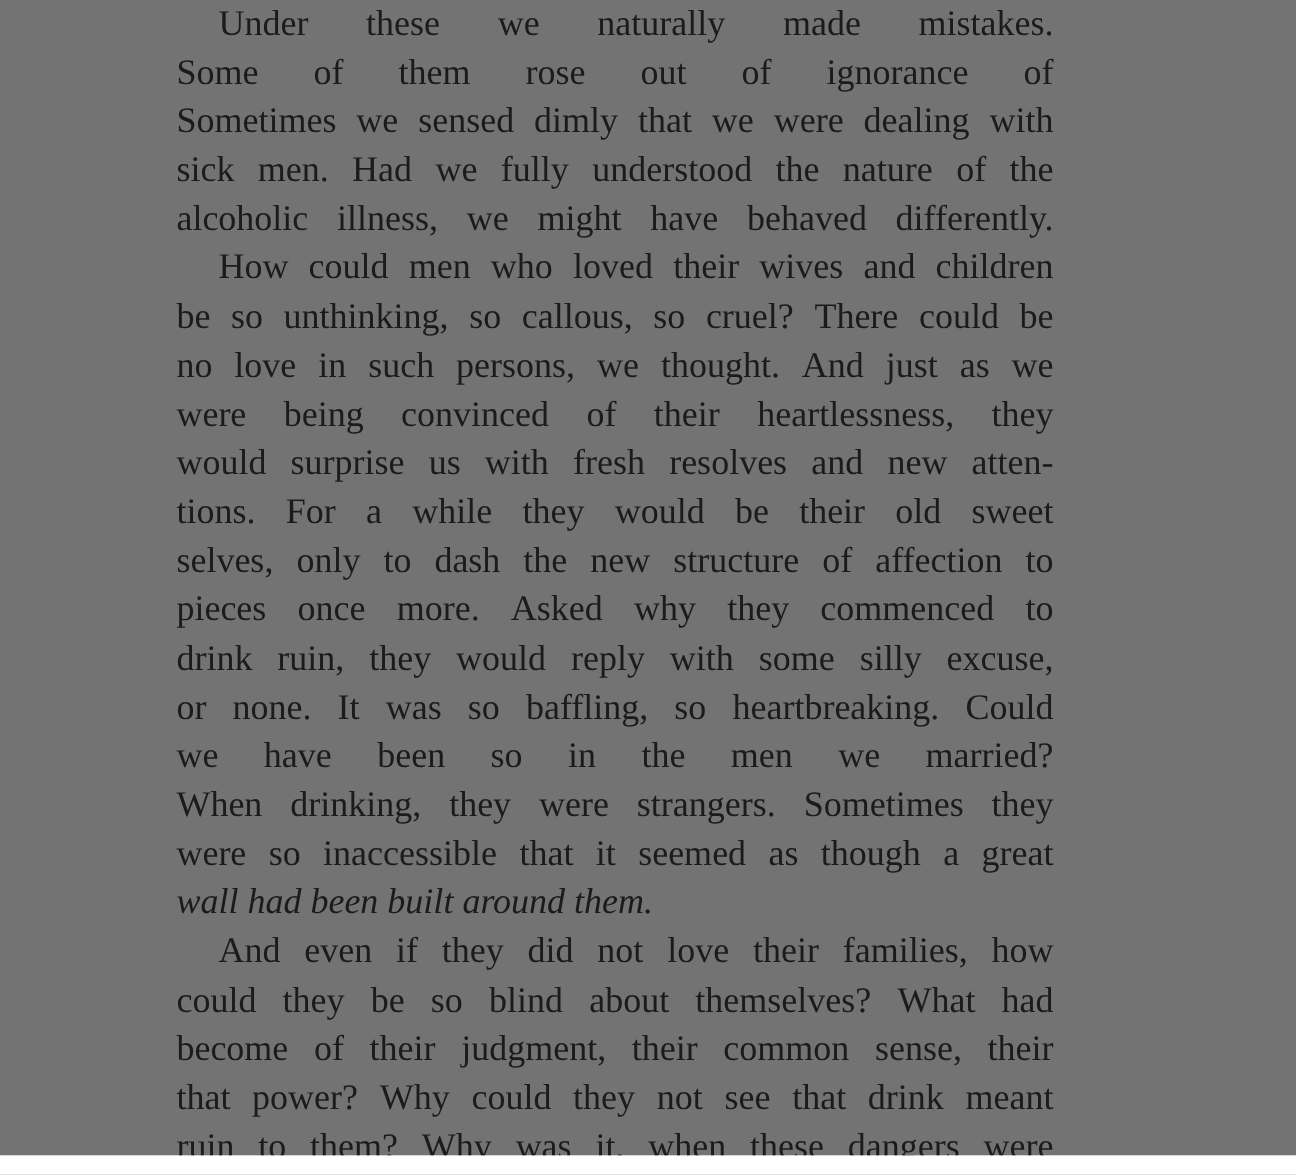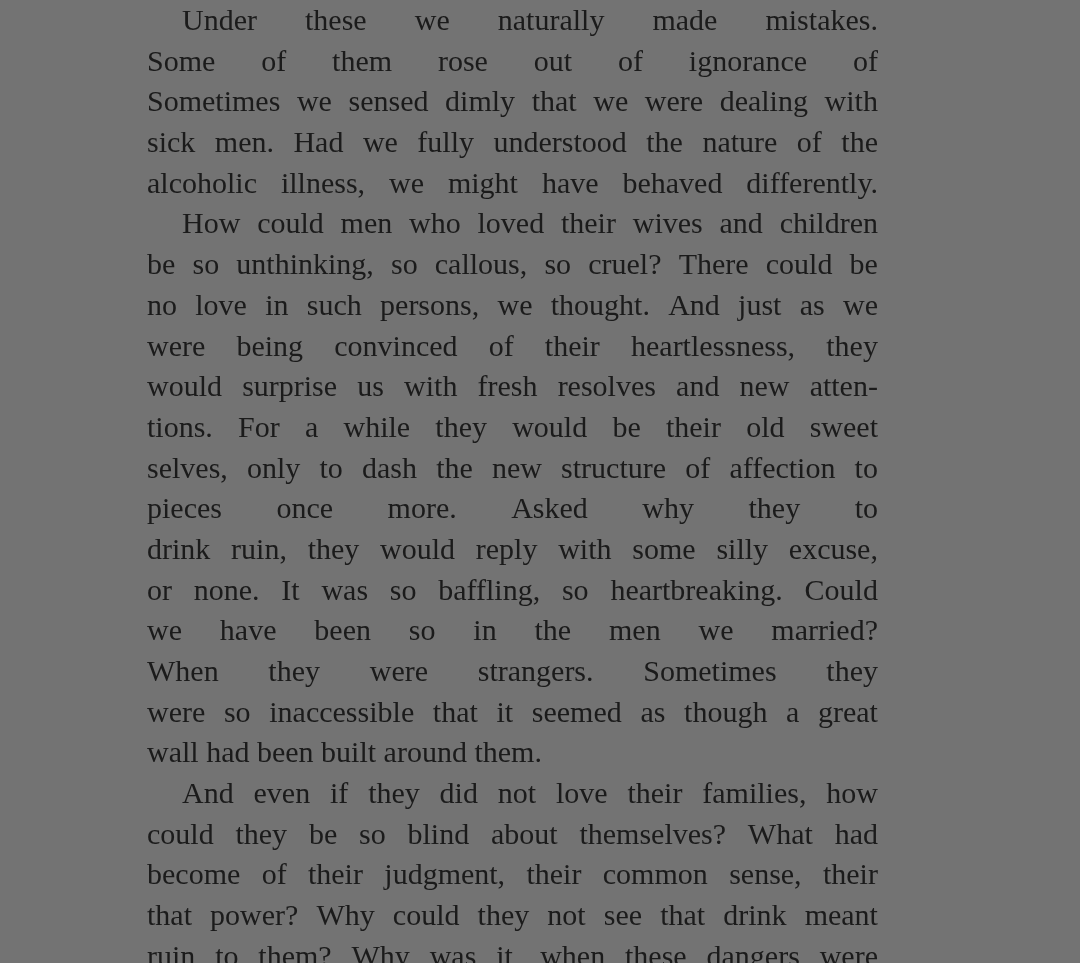--- a/index.html
+++ b/index.html
@@ -35,20 +35,21 @@
     display: flex;
     justify-content: space-between;
   }
   .line.just span {
     white-space: pre;
   }
   
   .line.plain {
     white-space: nowrap;
     text-align: left;
+    font-style: italic;
   }
   
   .line.indent {
     margin-left: 35px;
   }
 </style>
 </head>
 <body>
 
 <div class="page">
@@ -186,20 +187,21 @@
           <span>affection</span>
           <span>to</span>
         </div>
         <div class="line just">
           <span>pieces</span>
           <span>once</span>
           <span>more.</span>
           <span>Asked</span>
           <span>why</span>
           <span>they</span>
+          <span>commenced</span>
           <span>to</span>
         </div>
         <div class="line just">
           <span>drink</span>
           <span>ruin,</span>
           <span>they</span>
           <span>would</span>
           <span>reply</span>
           <span>with</span>
           <span>some</span>
@@ -223,20 +225,21 @@
           <span>been</span>
           <span>so</span>
           <span>in</span>
           <span>the</span>
           <span>men</span>
           <span>we</span>
           <span>married?</span>
         </div>
         <div class="line just">
           <span>When</span>
+          <span>drinking,</span>
           <span>they</span>
           <span>were</span>
           <span>strangers.</span>
           <span>Sometimes</span>
           <span>they</span>
         </div>
         <div class="line just">
           <span>were</span>
           <span>so</span>
           <span>inaccessible</span>

